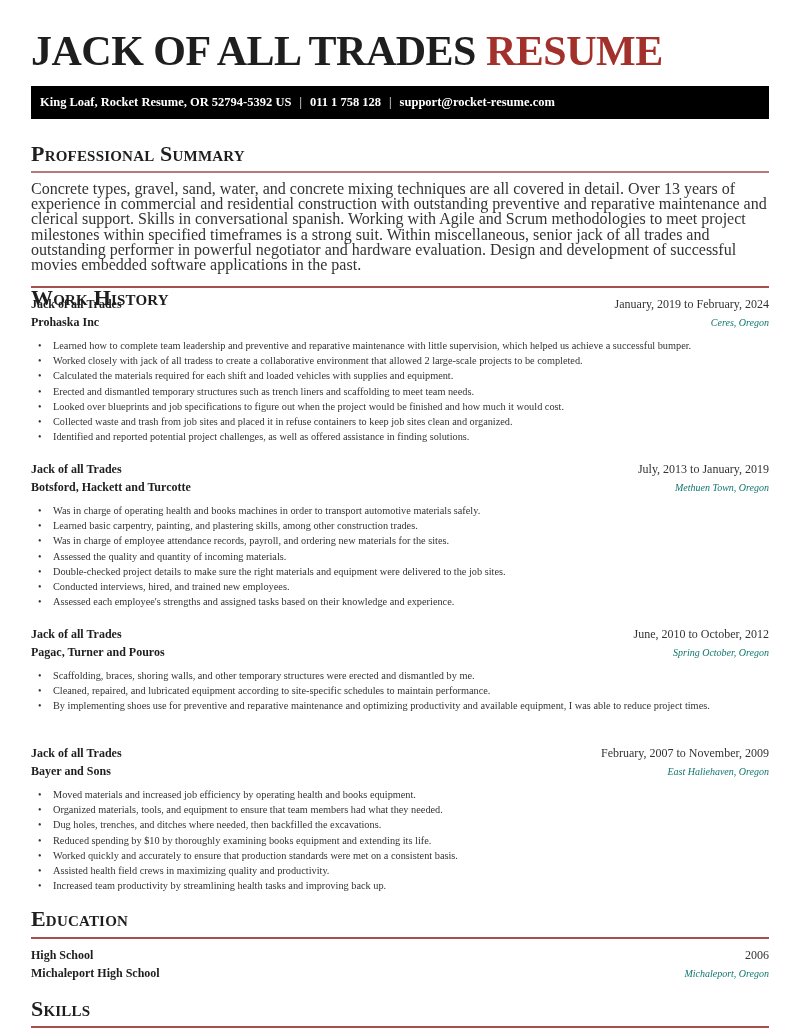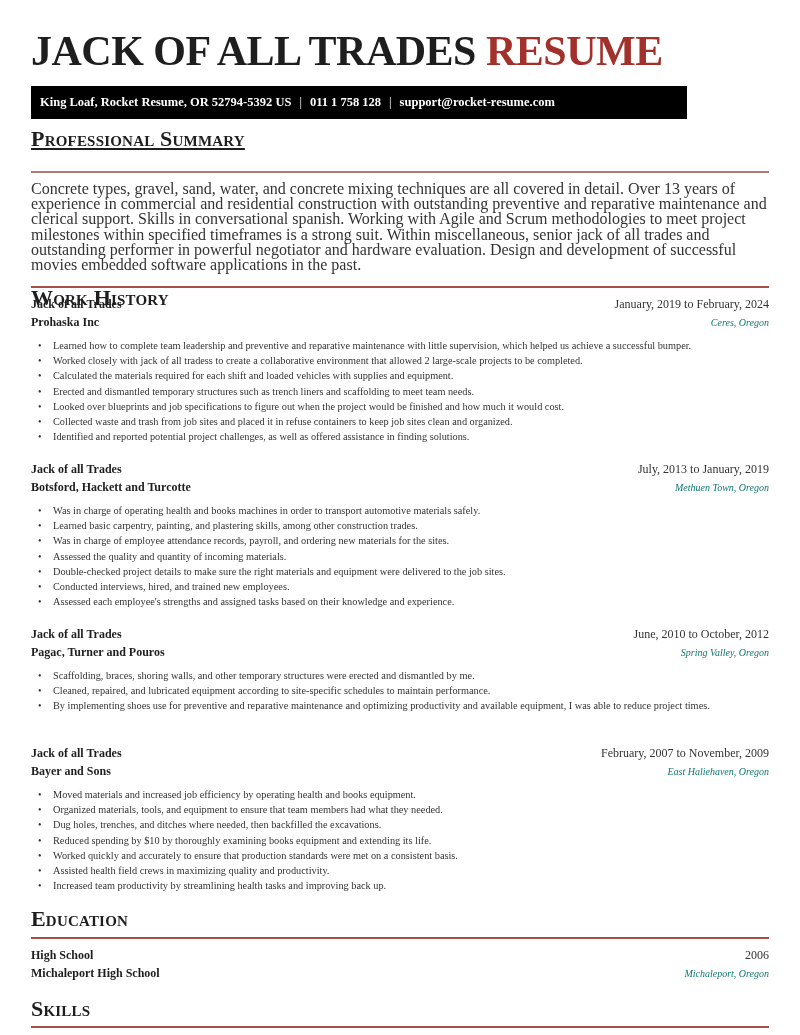--- a/index.html
+++ b/index.html
@@ -24,21 +24,21 @@
       line-height: 48px;
       letter-spacing: -0.5px;
       color: #1e1e1e;
       white-space: nowrap;
     }
     .title .accent { color: #a3312b; }
     .contact-bar {
       position: absolute;
       top: 86px;
       left: 0;
-      width: 656px;
+      width: 738px;
       height: 33px;
       background: #000000;
       color: #ffffff;
       font-size: 12.5px;
       font-weight: bold;
       line-height: 33px;
       padding-left: 9px;
       white-space: nowrap;
     }
     .contact-bar .sep { padding: 0 8px; font-weight: normal; }
@@ -127,21 +127,21 @@
 
   <h1 class="title">
     <span>JACK OF ALL TRADES</span>
     <span class="accent">RESUME</span>
   </h1>
 
   <div class="contact-bar">
     <span>King Loaf, Rocket Resume, OR 52794-5392 US</span><span class="sep">|</span><span>011 1 758 128</span><span class="sep">|</span><span>support@rocket-resume.com</span>
   </div>
 
-  <h2 class="section-heading" style="top:126px;text-decoration:underline;">Professional Summary</h2>
+  <h2 class="section-heading" style="top:141px;">Professional Summary</h2>
   <div class="section-rule" style="top:171px;"></div>
   <p class="summary">Concrete types, gravel, sand, water, and concrete mixing techniques are all covered in detail. Over 13 years of experience in commercial and residential construction with outstanding preventive and reparative maintenance and clerical support. Skills in conversational spanish. Working with Agile and Scrum methodologies to meet project milestones within specified timeframes is a strong suit. Within miscellaneous, senior jack of all trades and outstanding performer in powerful negotiator and hardware evaluation. Design and development of successful movies embedded software applications in the past.</p>
 
   <h2 class="section-heading" style="top:244px;margin-top:41px;">Work History</h2>
   <div class="section-rule strong" style="top:286px;"></div>
 
   <div class="job" style="top:295px;">
     <div class="job-row">
       <span class="job-title">Jack of all Trades</span>
       <span class="job-dates">January, 2019 to February, 2024</span>
@@ -181,21 +181,21 @@
     </ul>
   </div>
 
   <div class="job" style="top:625px;">
     <div class="job-row">
       <span class="job-title">Jack of all Trades</span>
       <span class="job-dates">June, 2010 to October, 2012</span>
     </div>
     <div class="job-row">
       <span class="job-company">Pagac, Turner and Pouros</span>
-      <span class="job-location">Spring Valley, Oregon</span>
+      <span class="job-location">Spring October, Oregon</span>
     </div>
     <ul class="bullets">
       <li>Scaffolding, braces, shoring walls, and other temporary structures were erected and dismantled by me.</li>
       <li>Cleaned, repaired, and lubricated equipment according to site-specific schedules to maintain performance.</li>
       <li>By implementing shoes use for preventive and reparative maintenance and optimizing productivity and available equipment, I was able to reduce project times.</li>
     </ul>
   </div>
 
   <div class="job" style="top:744px;">
     <div class="job-row">

